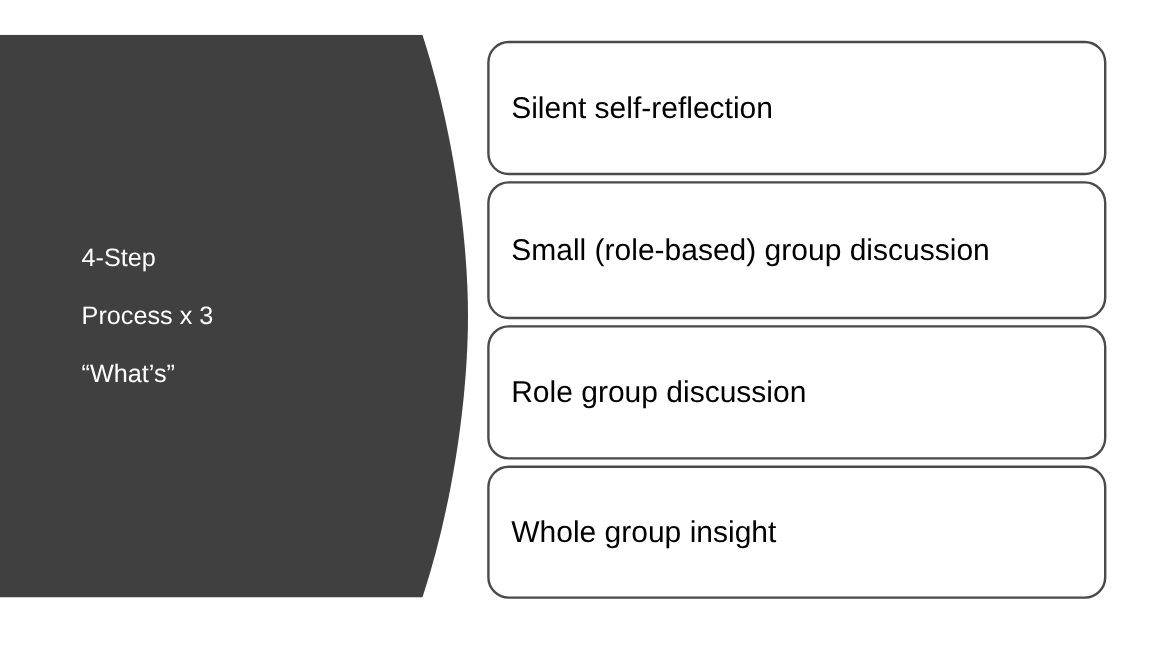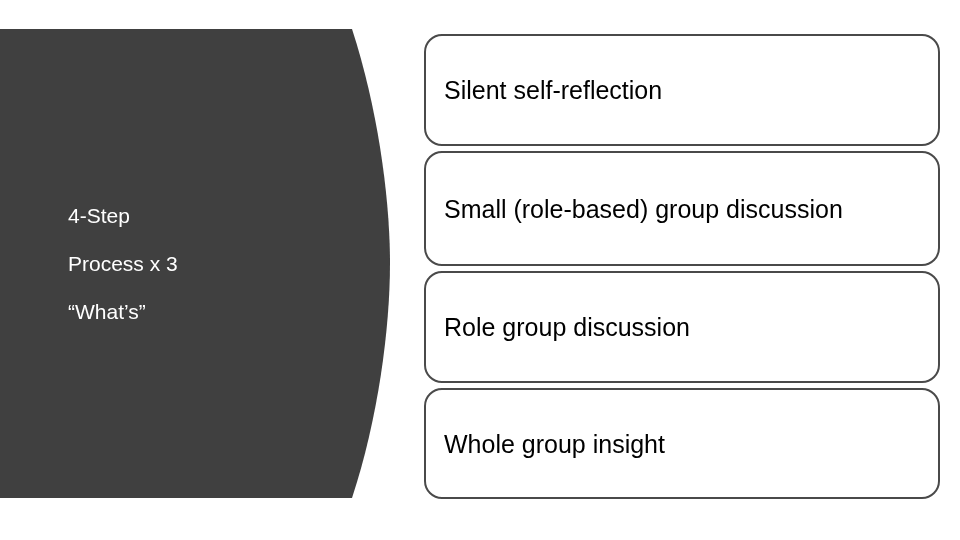--- a/index.html
+++ b/index.html
@@ -40,21 +40,21 @@
     color: #ffffff;
     font-size: 21px;
     line-height: 48px;
     font-family: "Liberation Sans", sans-serif;
     white-space: pre-line;
   }
 
   
   .box {
     position: absolute;
-    left: 424px;
+    left: 406px;
     width: 516px;
     border: 2.5px solid #4a4a4a;
     border-radius: 18px;
     background: #ffffff;
     box-sizing: border-box;
     display: flex;
     align-items: center;
   }
   .box-text {
     padding: 0 18px;

